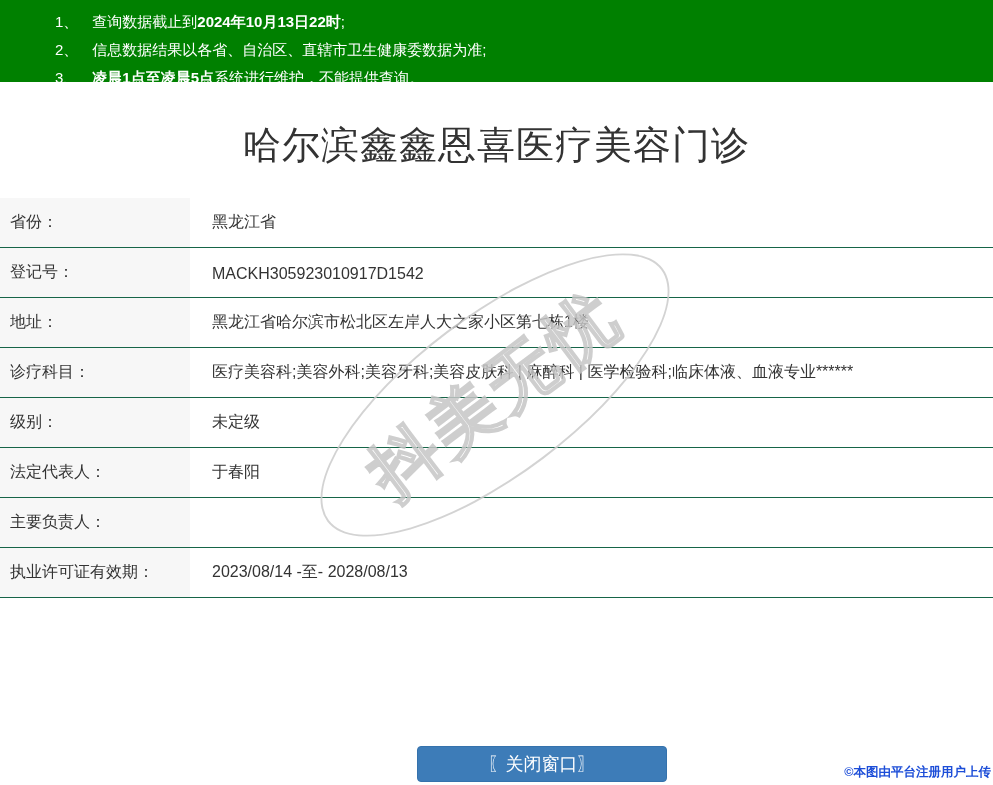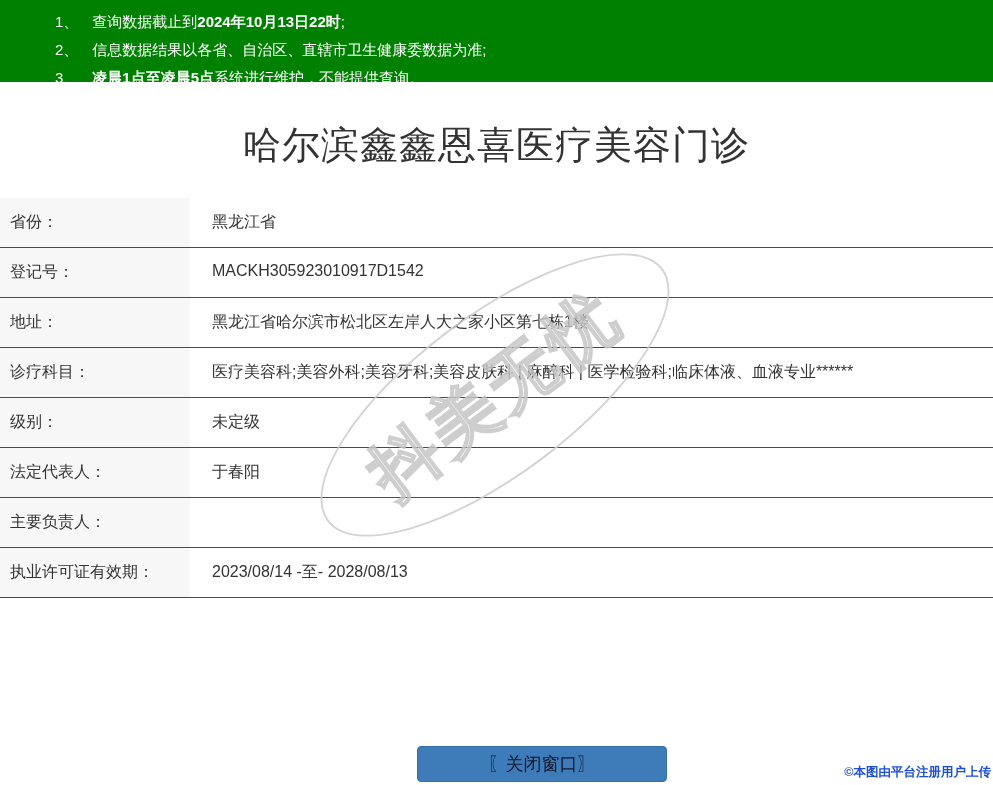--- a/index.html
+++ b/index.html
@@ -33,21 +33,21 @@
     font-size: 38px;
     font-weight: 400;
     color: #333;
     letter-spacing: 1px;
   }
 
   
   .info-table { width: 100%; }
   .info-row {
     display: flex;
-    align-items: flex-start;
+    align-items: flex-end;
     border-bottom: 1px solid #166548;
   }
   .info-row .cell-label {
     width: 190px;
     background: #f7f7f7;
     padding: 14px 8px 14px 10px;
     font-size: 16px;
   }
   .info-row .cell-value {
     flex: 1;
@@ -87,21 +87,21 @@
     position: absolute;
     left: 0; top: 746px;
     width: 100%;
     text-align: center;
   }
   .close-button {
     position: relative;
     left: 45px;
     width: 250px; height: 36px;
     background: #3d7cb8;
-    color: #0f172a;
+    color: #ffffff;
     font-size: 18px;
     font-family: "Liberation Sans", "DejaVu Sans", sans-serif;
     border: 1px solid #3572ac;
     border-radius: 4px;
     cursor: pointer;
   }
 
   
   .corner-watermark {
     position: absolute;

